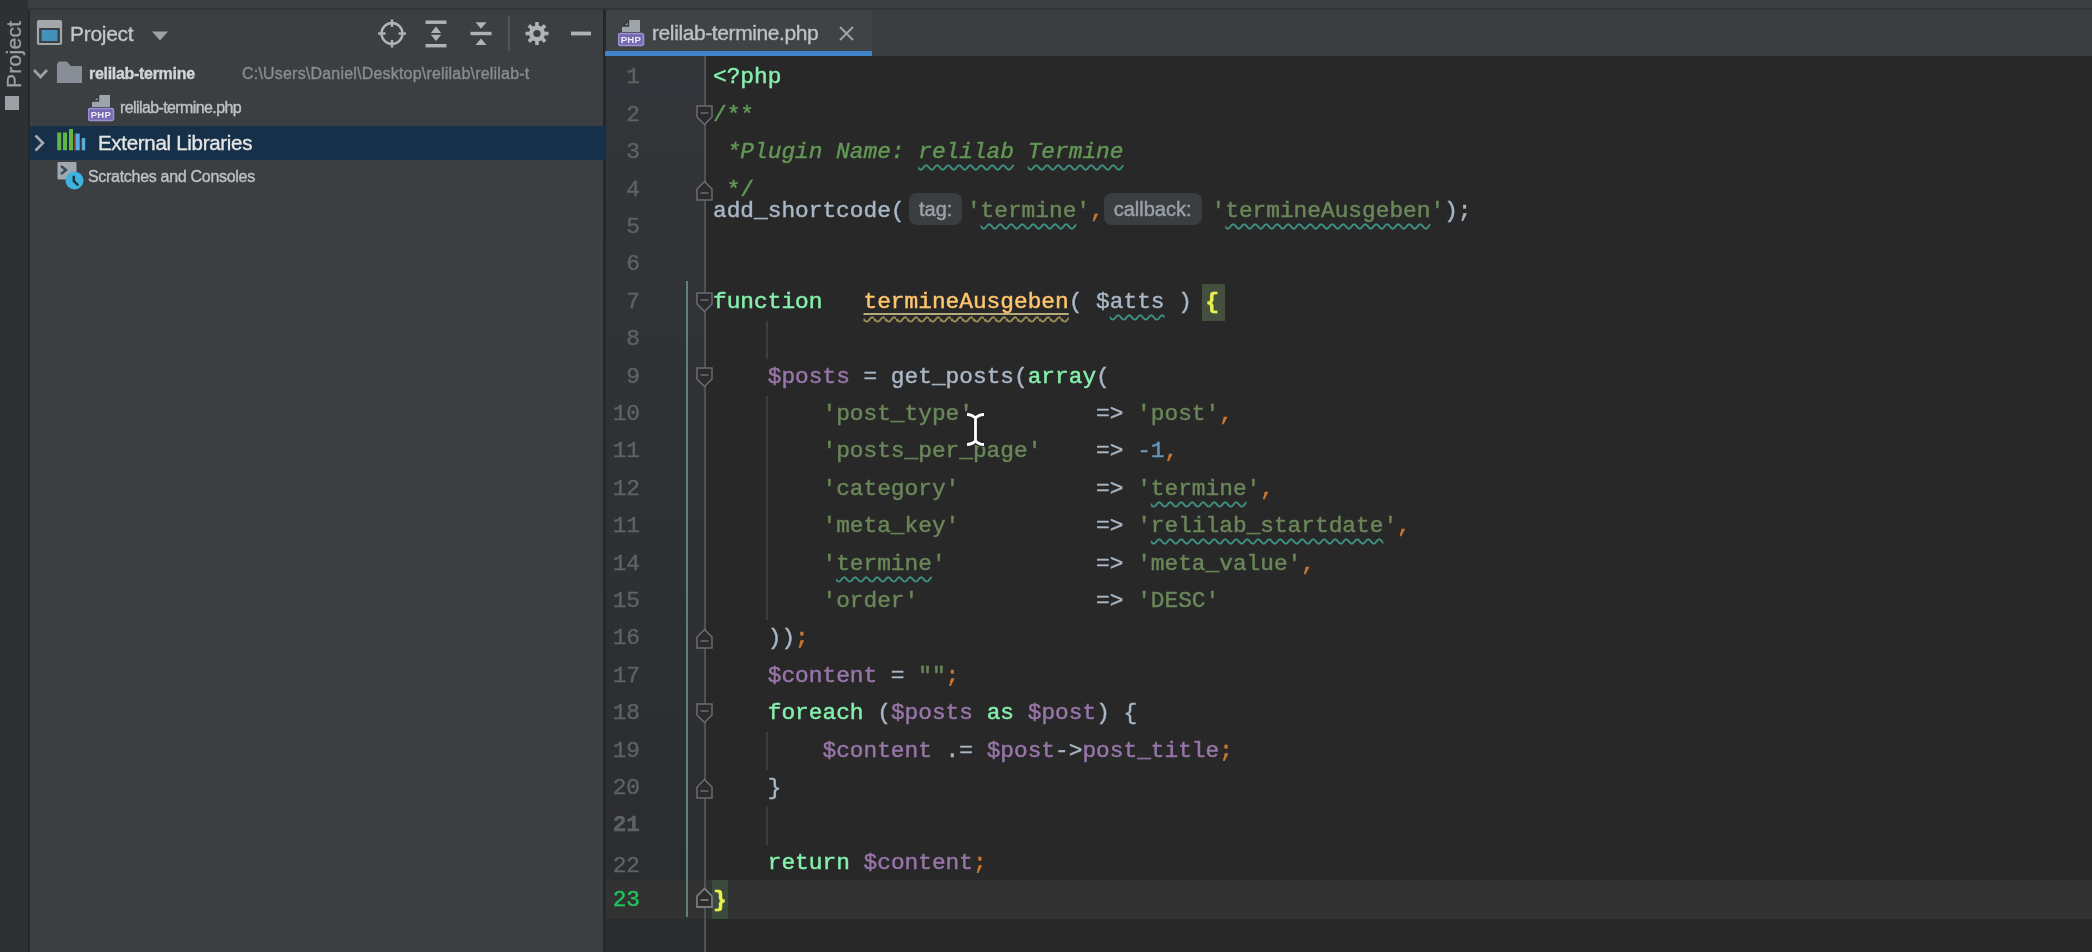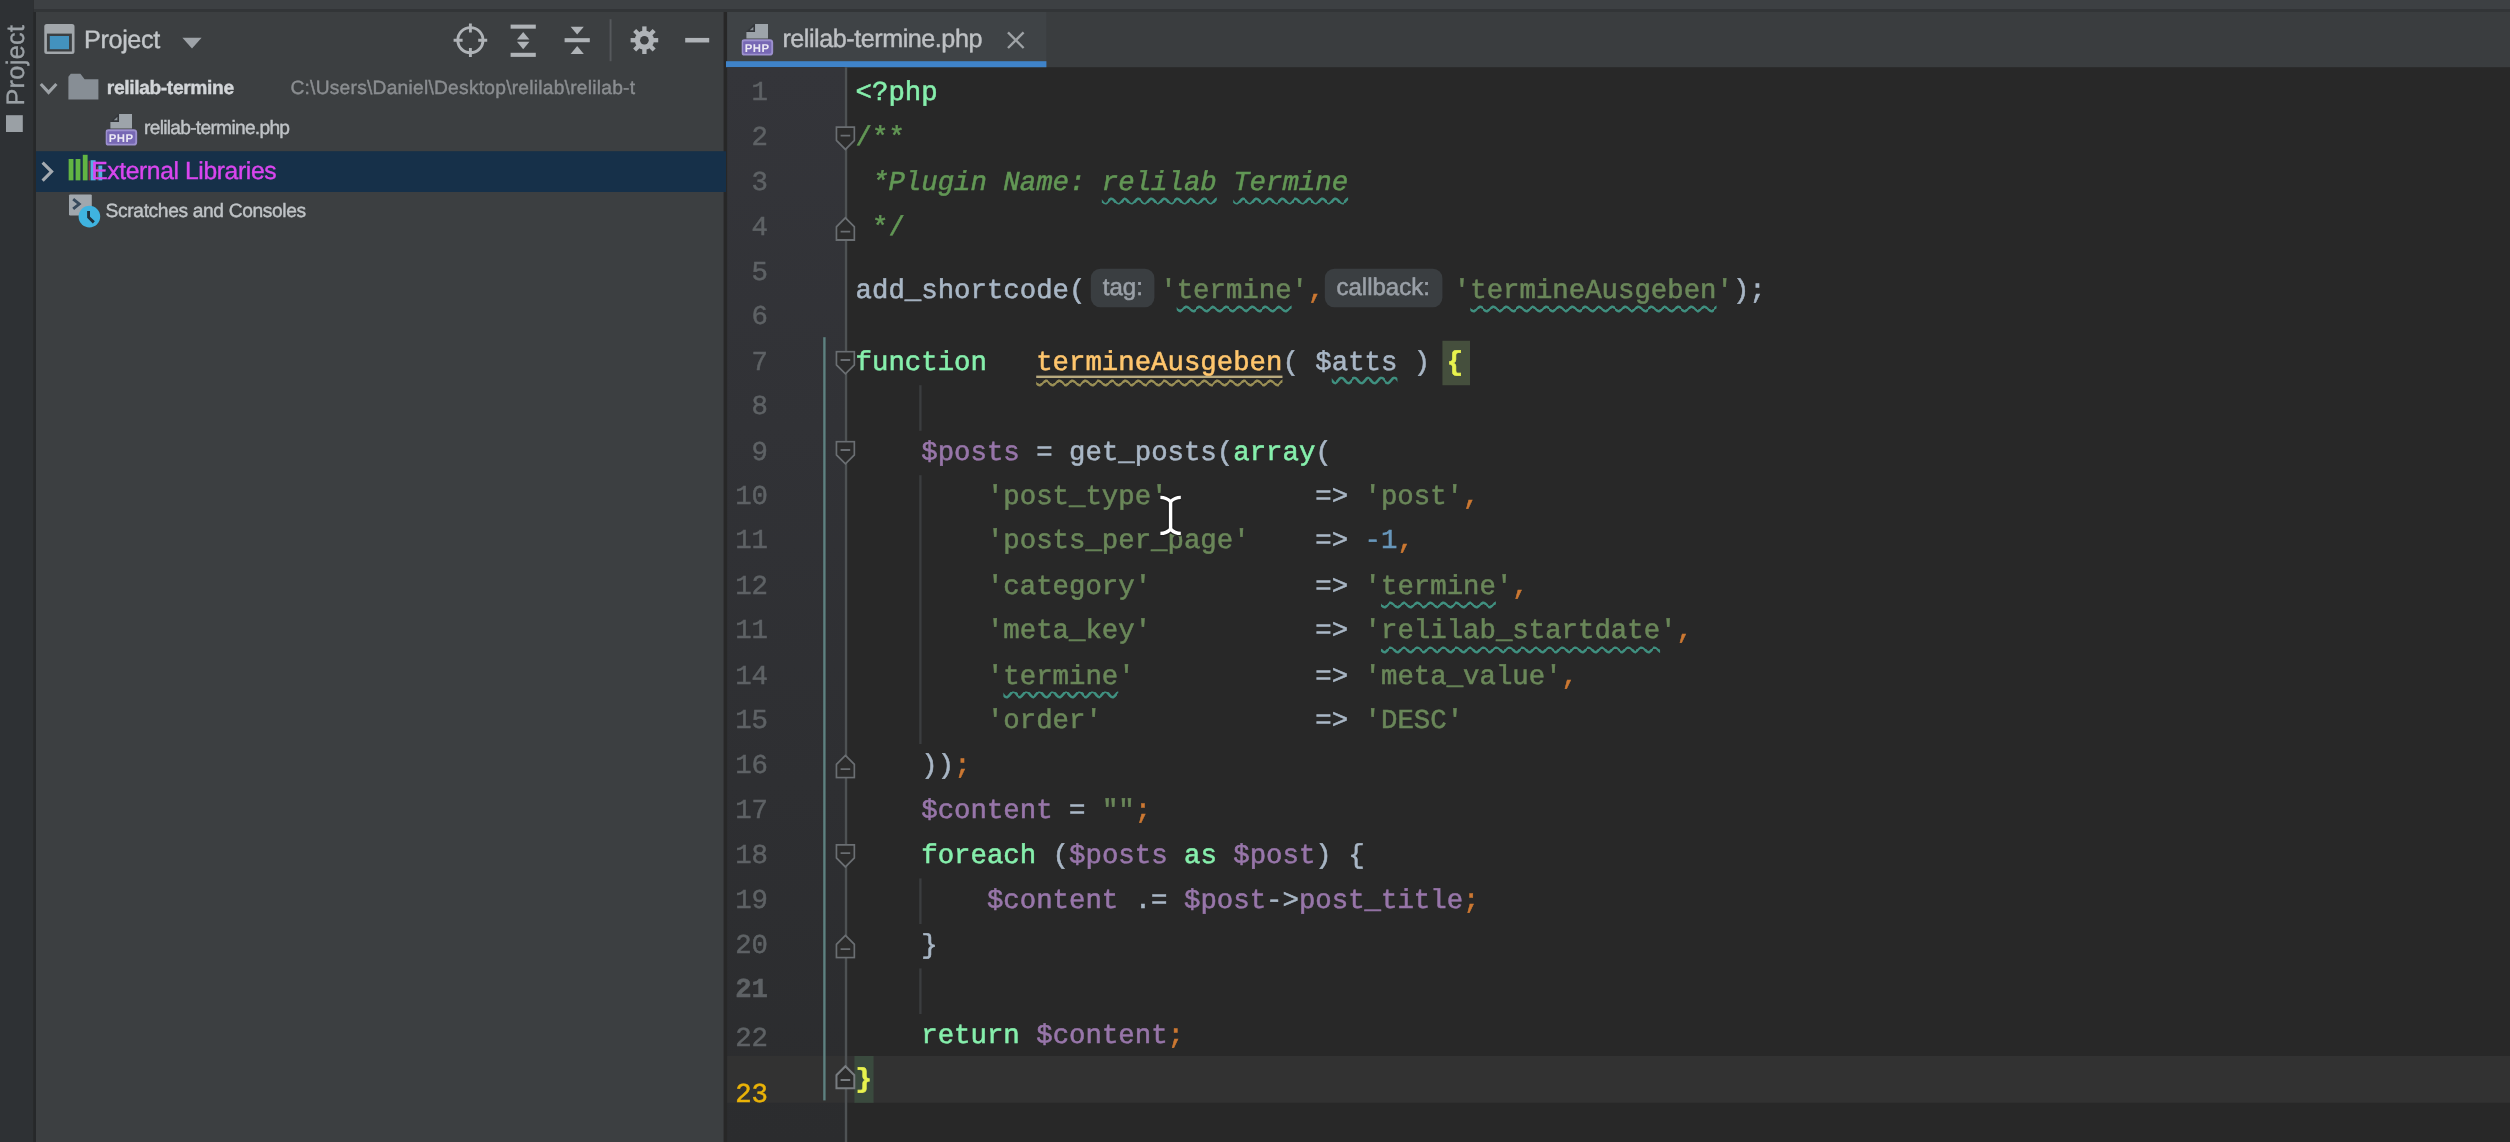--- a/index.html
+++ b/index.html
@@ -121,21 +121,21 @@
   <g>
     <rect x="27.2" y="6.5" width="4" height="17.8" fill="#62b543"></rect>
     <rect x="33" y="6.5" width="4" height="17.8" fill="#62b543"></rect>
     <rect x="39" y="3" width="4" height="21.3" fill="#62b543"></rect>
     <rect x="43.8" y="8" width="1.4" height="16.3" fill="#7e3b3b"></rect>
     <rect x="45.5" y="7.5" width="4.2" height="16.8" fill="#54afe0"></rect>
     <rect x="50.6" y="13" width="1.2" height="11.3" fill="#7e3b3b"></rect>
     <rect x="52" y="12" width="3.2" height="12.3" fill="#54afe0"></rect>
   </g>
 </svg>
-<div class="ptxt" style="left:76px;top:131px;color:#d946ef;font-size:20.5px;">External Libraries</div>
+<div class="ptxt" style="left:98px;top:131px;color:#e5e5e5;font-size:20.5px;">External Libraries</div>
 
 <svg class="abs" style="left:30px;top:160px;" width="575" height="36">
   <rect x="27.5" y="2" width="19" height="17.5" rx="1" fill="#a0a7ad"></rect>
   <polyline points="31,6 36,10 31,14" stroke="#374a5c" stroke-width="2.4" fill="none"></polyline>
   <circle cx="44.5" cy="20.5" r="9" fill="#3fb3e0"></circle>
   <polyline points="43.8,15.8 43.8,21 48.2,25.3" stroke="#20303c" stroke-width="2.4" fill="none"></polyline>
 </svg>
 <div class="ptxt" style="left:88px;top:165px;">Scratches and Consoles</div>
 
 <svg class="abs" style="left:618px;top:20px;" width="27" height="27">
@@ -176,27 +176,27 @@
 <div class="gn" style="top:508.1px;">11</div>
 <div class="gn" style="top:545.5px;">14</div>
 <div class="gn" style="top:582.9px;">15</div>
 <div class="gn" style="top:620.3px;">16</div>
 <div class="gn" style="top:657.7px;">17</div>
 <div class="gn" style="top:695.1px;">18</div>
 <div class="gn" style="top:732.5px;">19</div>
 <div class="gn" style="top:769.9px;">20</div>
 <div class="gn" style="top:807.3px;font-weight:bold;">21</div>
 <div class="gn" style="top:848px;">22</div>
-<div class="gn" style="top:882.1px;color:#eab308;margin-top:12px;">23</div>
+<div class="gn" style="top:882.1px;color:#22c55e;">23</div>
 
 <div class="ln" style="top:59.3px;"><span class="k">&lt;?php</span></div>
 <div class="ln" style="top:96.7px;"><span class="c">/**</span></div>
 <div class="ln" style="top:134.1px;font-style:italic;"><span class="c"> *Plugin Name: <span class="sq">relilab</span> <span class="sq">Termine</span></span></div>
 <div class="ln" style="top:171.5px;"><span class="c"> */</span></div>
-<div class="ln" style="top:224px;"><span class="d">add_shortcode(</span><span class="chip" style="margin-left:4.5px;margin-right:4.5px;">tag:</span><span class="s">'<span class="sq">termine</span>'</span><span class="p">,</span><span class="chip" style="margin-right:10px;">callback:</span><span class="s">'<span class="sq">termineAusgeben</span>'</span><span class="d">);</span></div>
+<div class="ln" style="top:193px;"><span class="d">add_shortcode(</span><span class="chip" style="margin-left:4.5px;margin-right:4.5px;">tag:</span><span class="s">'<span class="sq">termine</span>'</span><span class="p">,</span><span class="chip" style="margin-right:10px;">callback:</span><span class="s">'<span class="sq">termineAusgeben</span>'</span><span class="d">);</span></div>
 <div class="ln" style="top:283.7px;"><span class="k">function</span>   <span class="f" style="text-decoration:underline solid #b7a97e 1.5px;text-underline-offset:5px;"><span style="text-decoration:underline wavy #9a8f55 1.5px;text-underline-offset:8px;">termineAusgeben</span></span><span class="d">( </span><span class="d">$<span class="sq">atts</span></span><span class="d"> ) </span><span class="hl">{</span></div>
 <div class="ln" style="top:358.5px;">    <span class="v">$posts</span><span class="d"> = get_posts(</span><span class="k">array</span><span class="d">(</span></div>
 <div class="ln" style="top:395.9px;">        <span class="s">'post_type'</span>         <span class="d">=&gt; </span><span class="s">'post'</span><span class="p">,</span></div>
 <div class="ln" style="top:433.3px;">        <span class="s">'posts_per_page'</span>    <span class="d">=&gt; </span><span class="n">-1</span><span class="p">,</span></div>
 <div class="ln" style="top:470.7px;">        <span class="s">'category'</span>          <span class="d">=&gt; </span><span class="s">'<span class="sq">termine</span>'</span><span class="p">,</span></div>
 <div class="ln" style="top:508.1px;">        <span class="s">'meta_key'</span>          <span class="d">=&gt; </span><span class="s">'<span class="sq">relilab_startdate</span>'</span><span class="p">,</span></div>
 <div class="ln" style="top:545.5px;">        <span class="s">'<span class="sq">termine</span>'</span>           <span class="d">=&gt; </span><span class="s">'meta_value'</span><span class="p">,</span></div>
 <div class="ln" style="top:582.9px;">        <span class="s">'order'</span>             <span class="d">=&gt; </span><span class="s">'DESC'</span></div>
 <div class="ln" style="top:620.3px;">    <span class="d">))</span><span class="p">;</span></div>
 <div class="ln" style="top:657.7px;">    <span class="v">$content</span><span class="d"> = </span><span class="s">""</span><span class="p">;</span></div>

